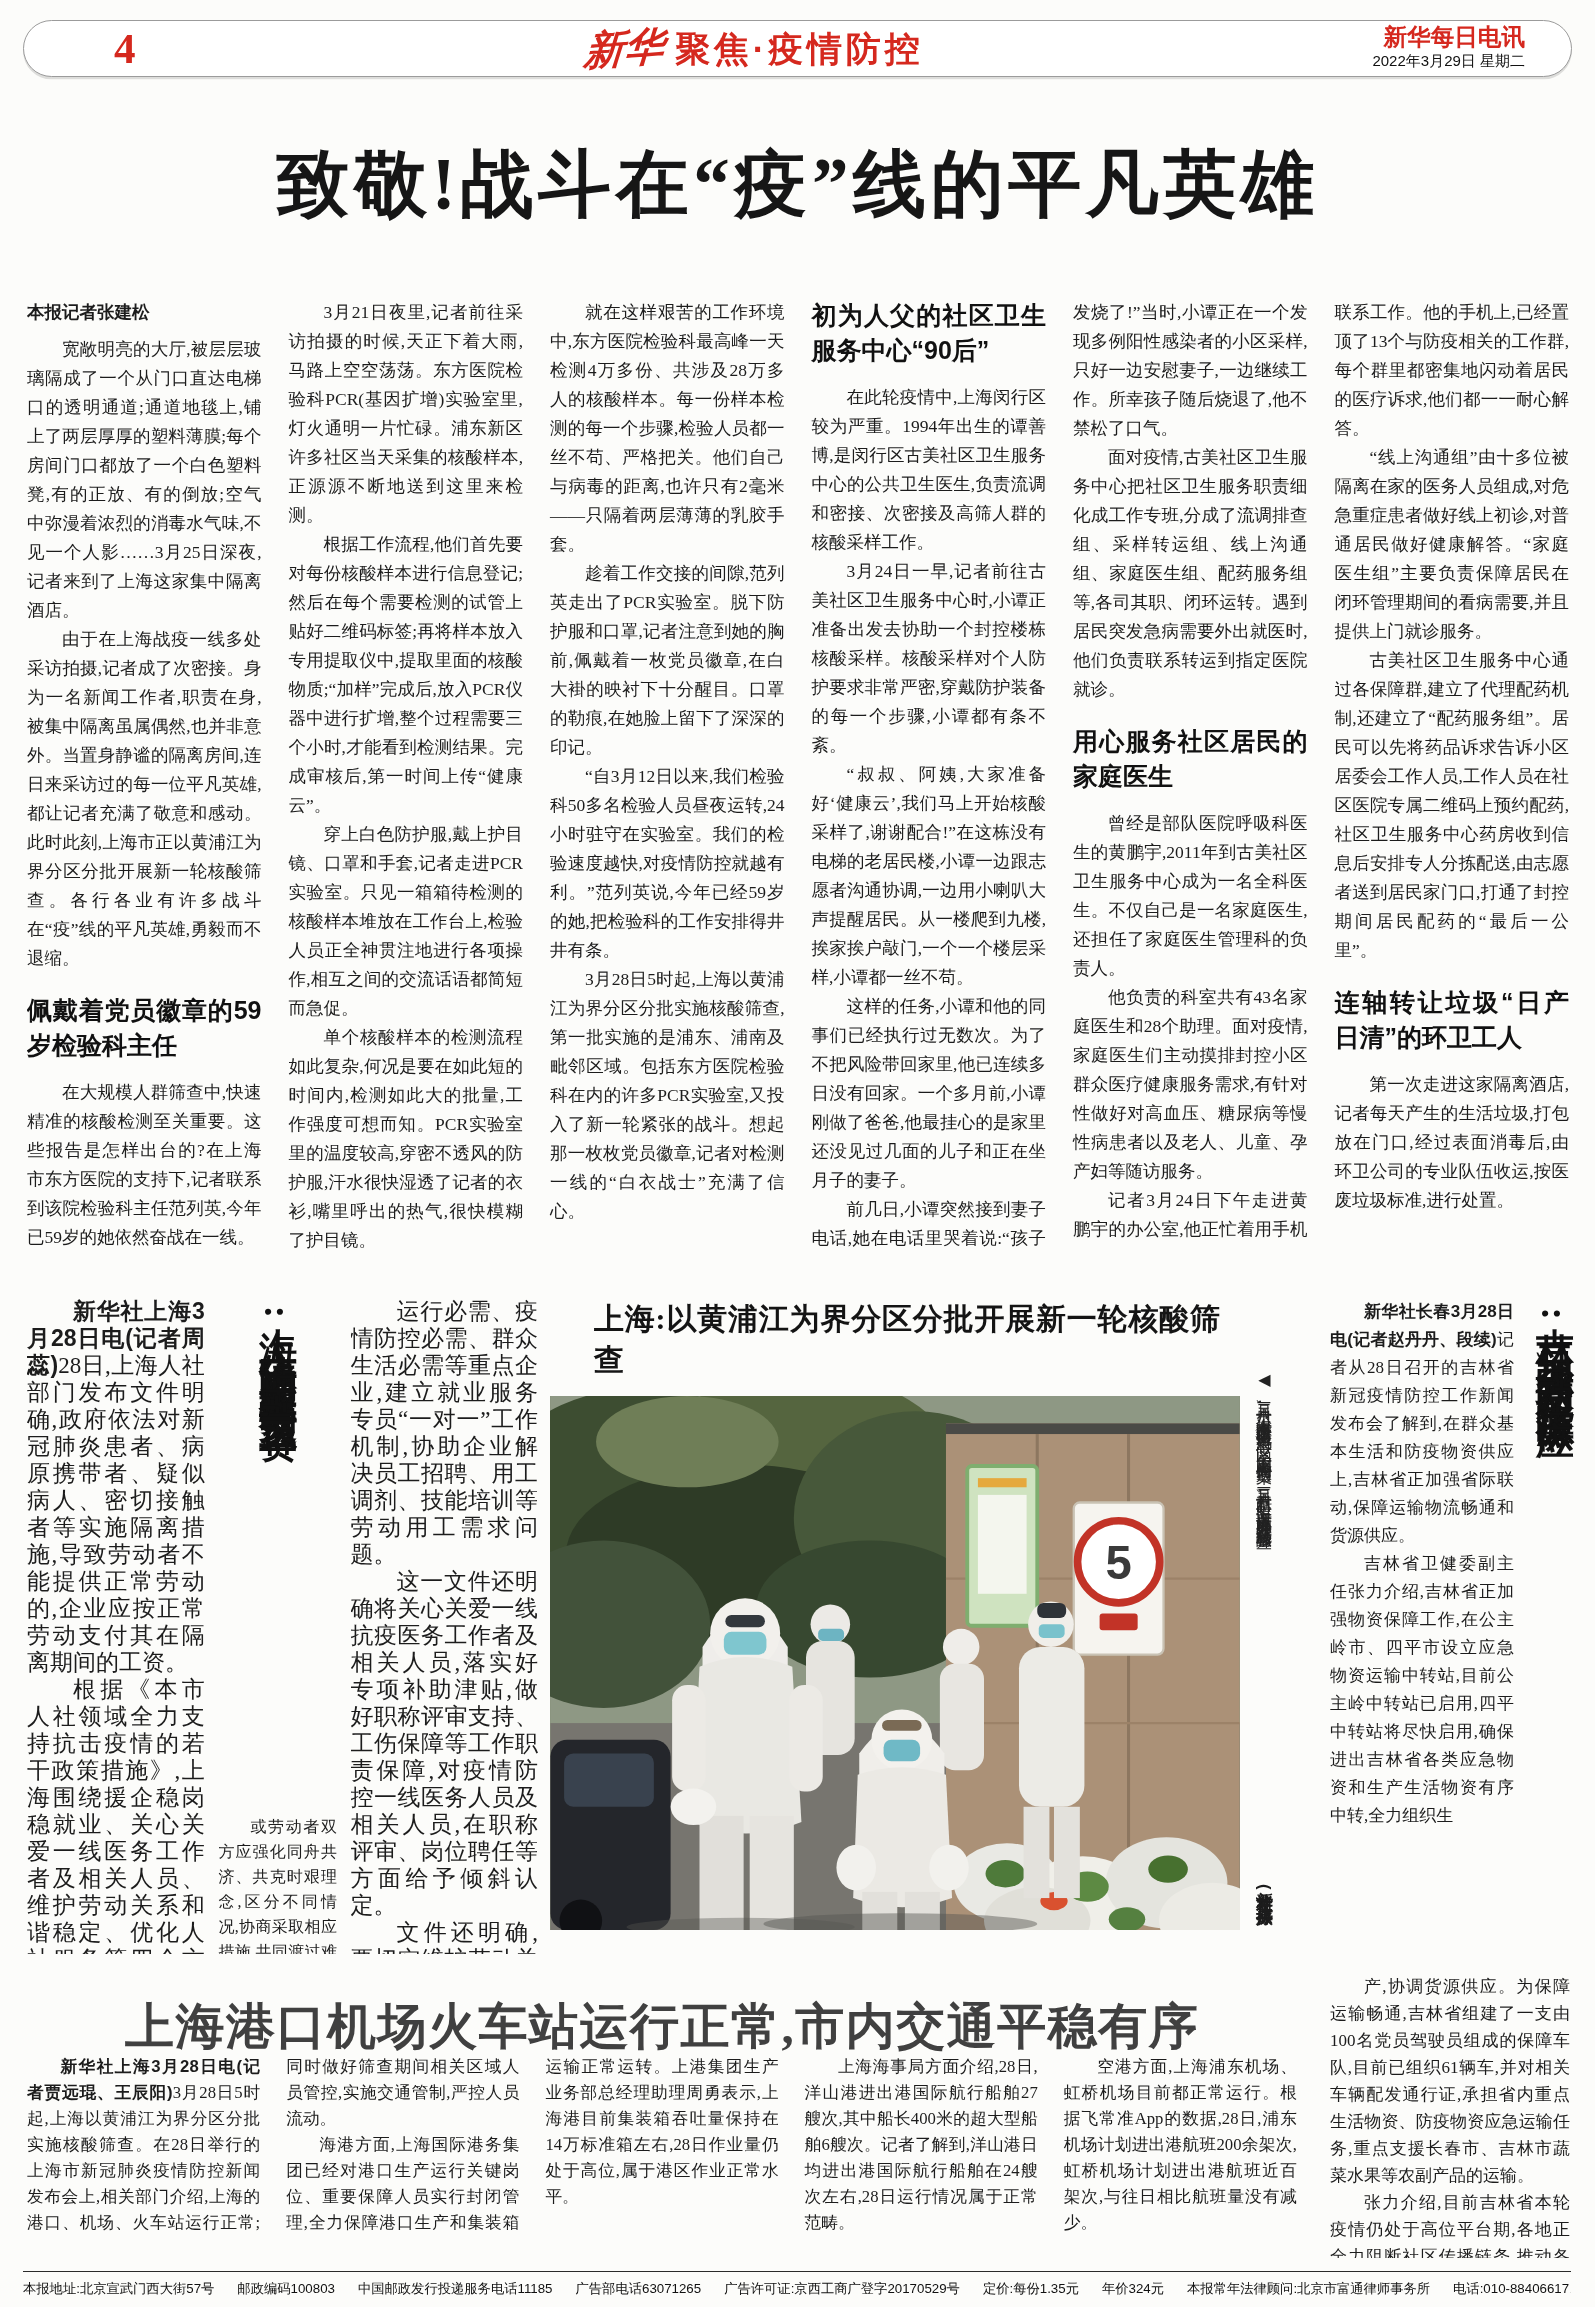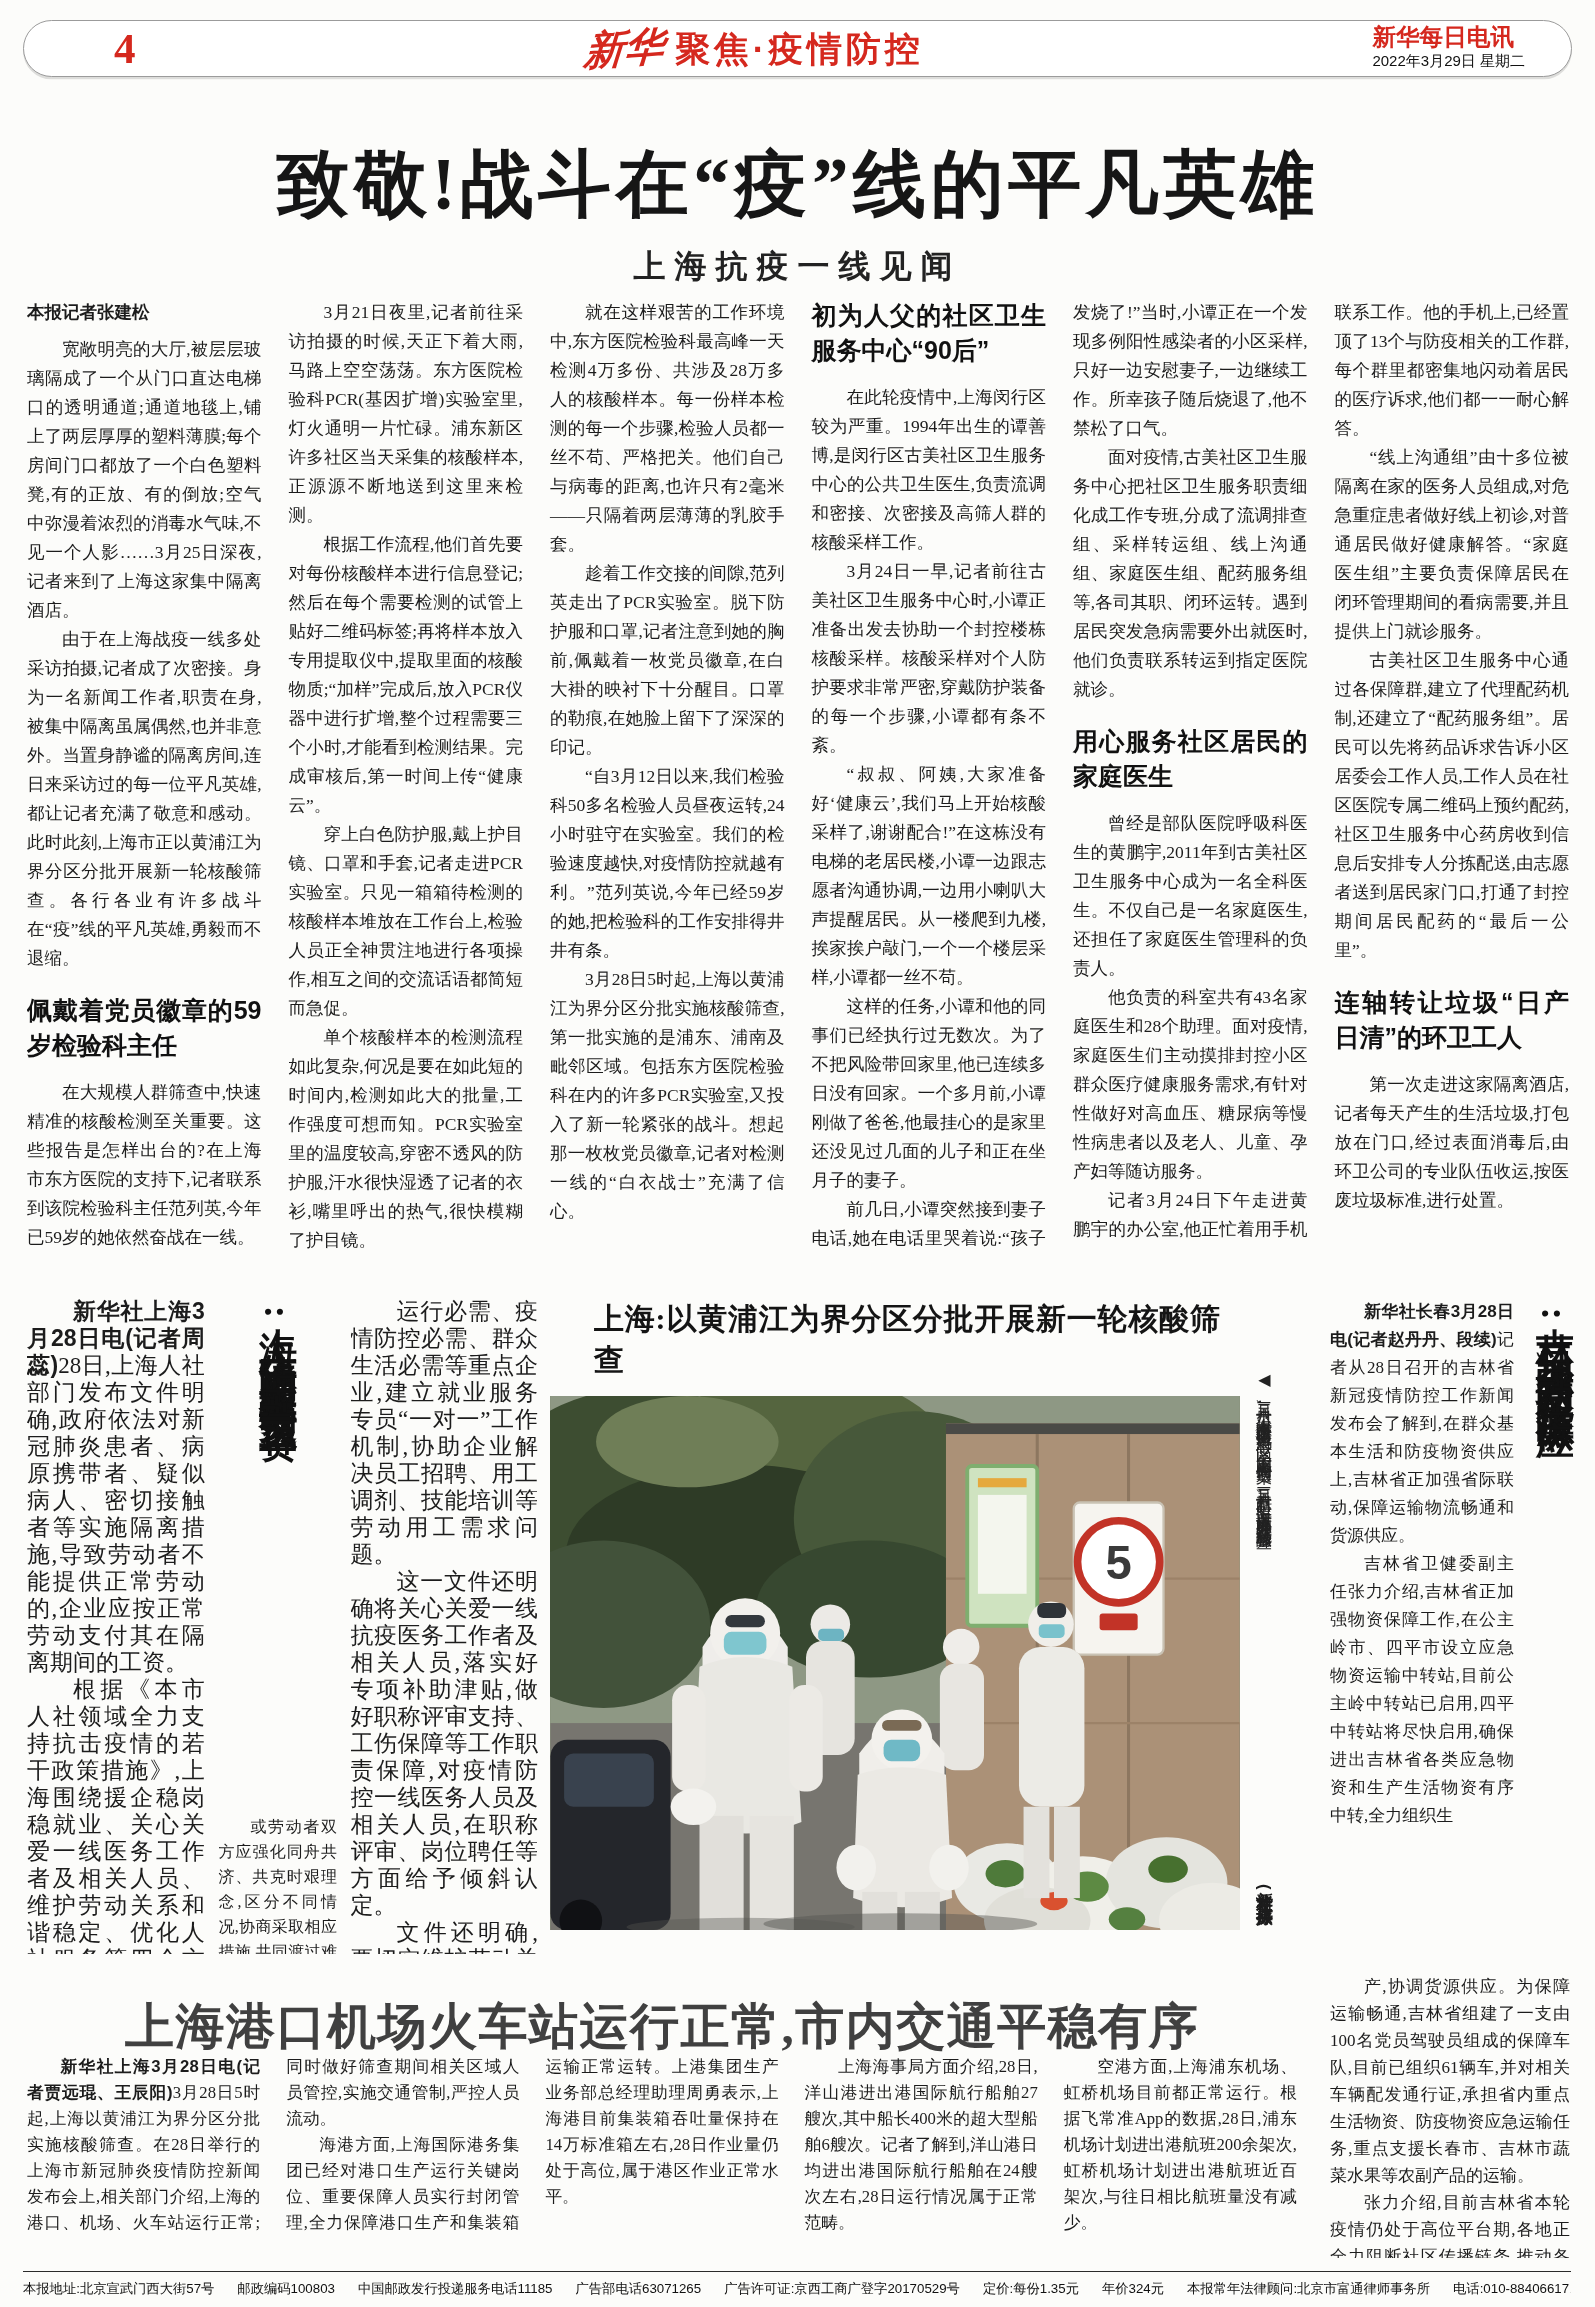--- a/index.html
+++ b/index.html
@@ -8,21 +8,21 @@
   
   .masthead{position:absolute;left:23px;top:20px;width:1547px;height:55px;
     border:1.5px solid #9b9b9b;border-radius:29px;background:#fff;
     box-shadow:0 2.3px 0 rgba(0,0,0,.12);display:flex;align-items:center;}
   .pagenum{color:#d5281e;font-size:43px;font-weight:900;margin-left:90px;line-height:1;}
   .section-mid{flex:1;display:flex;align-items:center;justify-content:center;gap:10.7px;}
   .brand-script{color:#d5281e;font-size:40px;font-weight:900;font-style:italic;
     transform:rotate(-4deg) skewX(-8deg);line-height:1;}
   .section-title{color:#d5281e;font-size:35px;font-weight:900;letter-spacing:3.8px;
     font-family:"Liberation Sans","DejaVu Sans",sans-serif;line-height:1;}
-  .mast-right{display:flex;flex-direction:column;align-items:flex-start;margin-right:46px;gap:3px;}
+  .mast-right{display:flex;flex-direction:column;align-items:flex-end;margin-right:46px;gap:3px;}
   .paper-logo{color:#d5281e;font-size:23.6px;font-weight:900;line-height:1;}
   .paper-date{font-size:15px;color:#111;font-family:"Liberation Sans","DejaVu Sans",sans-serif;}
   
   .headline{position:absolute;left:0;top:145px;width:100%;text-align:center;
     font-size:73px;font-weight:900;letter-spacing:4.6px;line-height:1.1;color:#161616;}
   .deck{position:absolute;left:0;top:245px;width:100%;text-align:center;
     font-size:32px;letter-spacing:9px;color:#222;font-weight:600;}
   
   .lead-flow{position:absolute;left:27px;top:298px;width:1542px;height:974px;
     column-count:6;column-gap:27px;column-fill:auto;overflow:hidden;
@@ -83,21 +83,20 @@
       <span class="brand-script">新华</span>
       <span class="section-title">聚焦·疫情防控</span>
     </div>
     <div class="mast-right">
       <span class="paper-logo sc">新华每日电讯</span>
       <span class="paper-date">2022年3月29日 星期二</span>
     </div>
   </div>
 
   <div class="headline">致敬!战斗在“疫”线的平凡英雄</div>
-  <div class="deck">上海抗疫一线见闻</div>
 
   <div class="lead-flow">
       <p class="by">本报记者张建松</p>
       <p class="p">宽敞明亮的大厅,被层层玻璃隔成了一个从门口直达电梯口的透明通道;通道地毯上,铺上了两层厚厚的塑料薄膜;每个房间门口都放了一个白色塑料凳,有的正放、有的倒放;空气中弥漫着浓烈的消毒水气味,不见一个人影……3月25日深夜,记者来到了上海这家集中隔离酒店。</p>
       <p class="p">由于在上海战疫一线多处采访拍摄,记者成了次密接。身为一名新闻工作者,职责在身,被集中隔离虽属偶然,也并非意外。当置身静谧的隔离房间,连日来采访过的每一位平凡英雄,都让记者充满了敬意和感动。此时此刻,上海市正以黄浦江为界分区分批开展新一轮核酸筛查。各行各业有许多战斗在“疫”线的平凡英雄,勇毅而不退缩。</p>
       <h3 class="sub">佩戴着党员徽章的59岁检验科主任</h3>
       <p class="p">在大规模人群筛查中,快速精准的核酸检测至关重要。这些报告是怎样出台的?在上海市东方医院的支持下,记者联系到该院检验科主任范列英,今年已59岁的她依然奋战在一线。</p>
       <p class="p">3月21日夜里,记者前往采访拍摄的时候,天正下着大雨,马路上空空荡荡。东方医院检验科PCR(基因扩增)实验室里,灯火通明一片忙碌。浦东新区许多社区当天采集的核酸样本,正源源不断地送到这里来检测。</p>
       <p class="p">根据工作流程,他们首先要对每份核酸样本进行信息登记;然后在每个需要检测的试管上贴好二维码标签;再将样本放入专用提取仪中,提取里面的核酸物质;“加样”完成后,放入PCR仪器中进行扩增,整个过程需要三个小时,才能看到检测结果。完成审核后,第一时间上传“健康云”。</p>
       <p class="p">穿上白色防护服,戴上护目镜、口罩和手套,记者走进PCR实验室。只见一箱箱待检测的核酸样本堆放在工作台上,检验人员正全神贯注地进行各项操作,相互之间的交流话语都简短而急促。</p>

